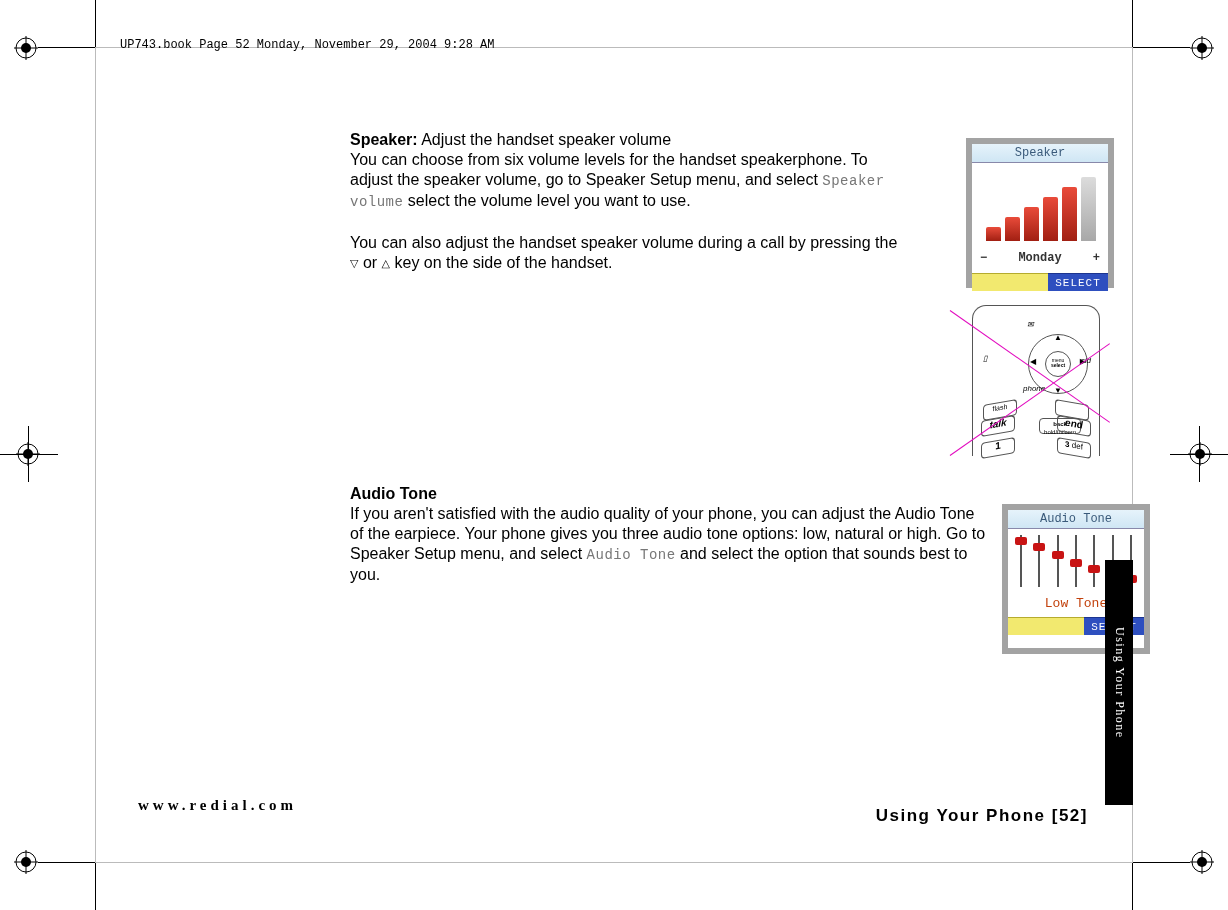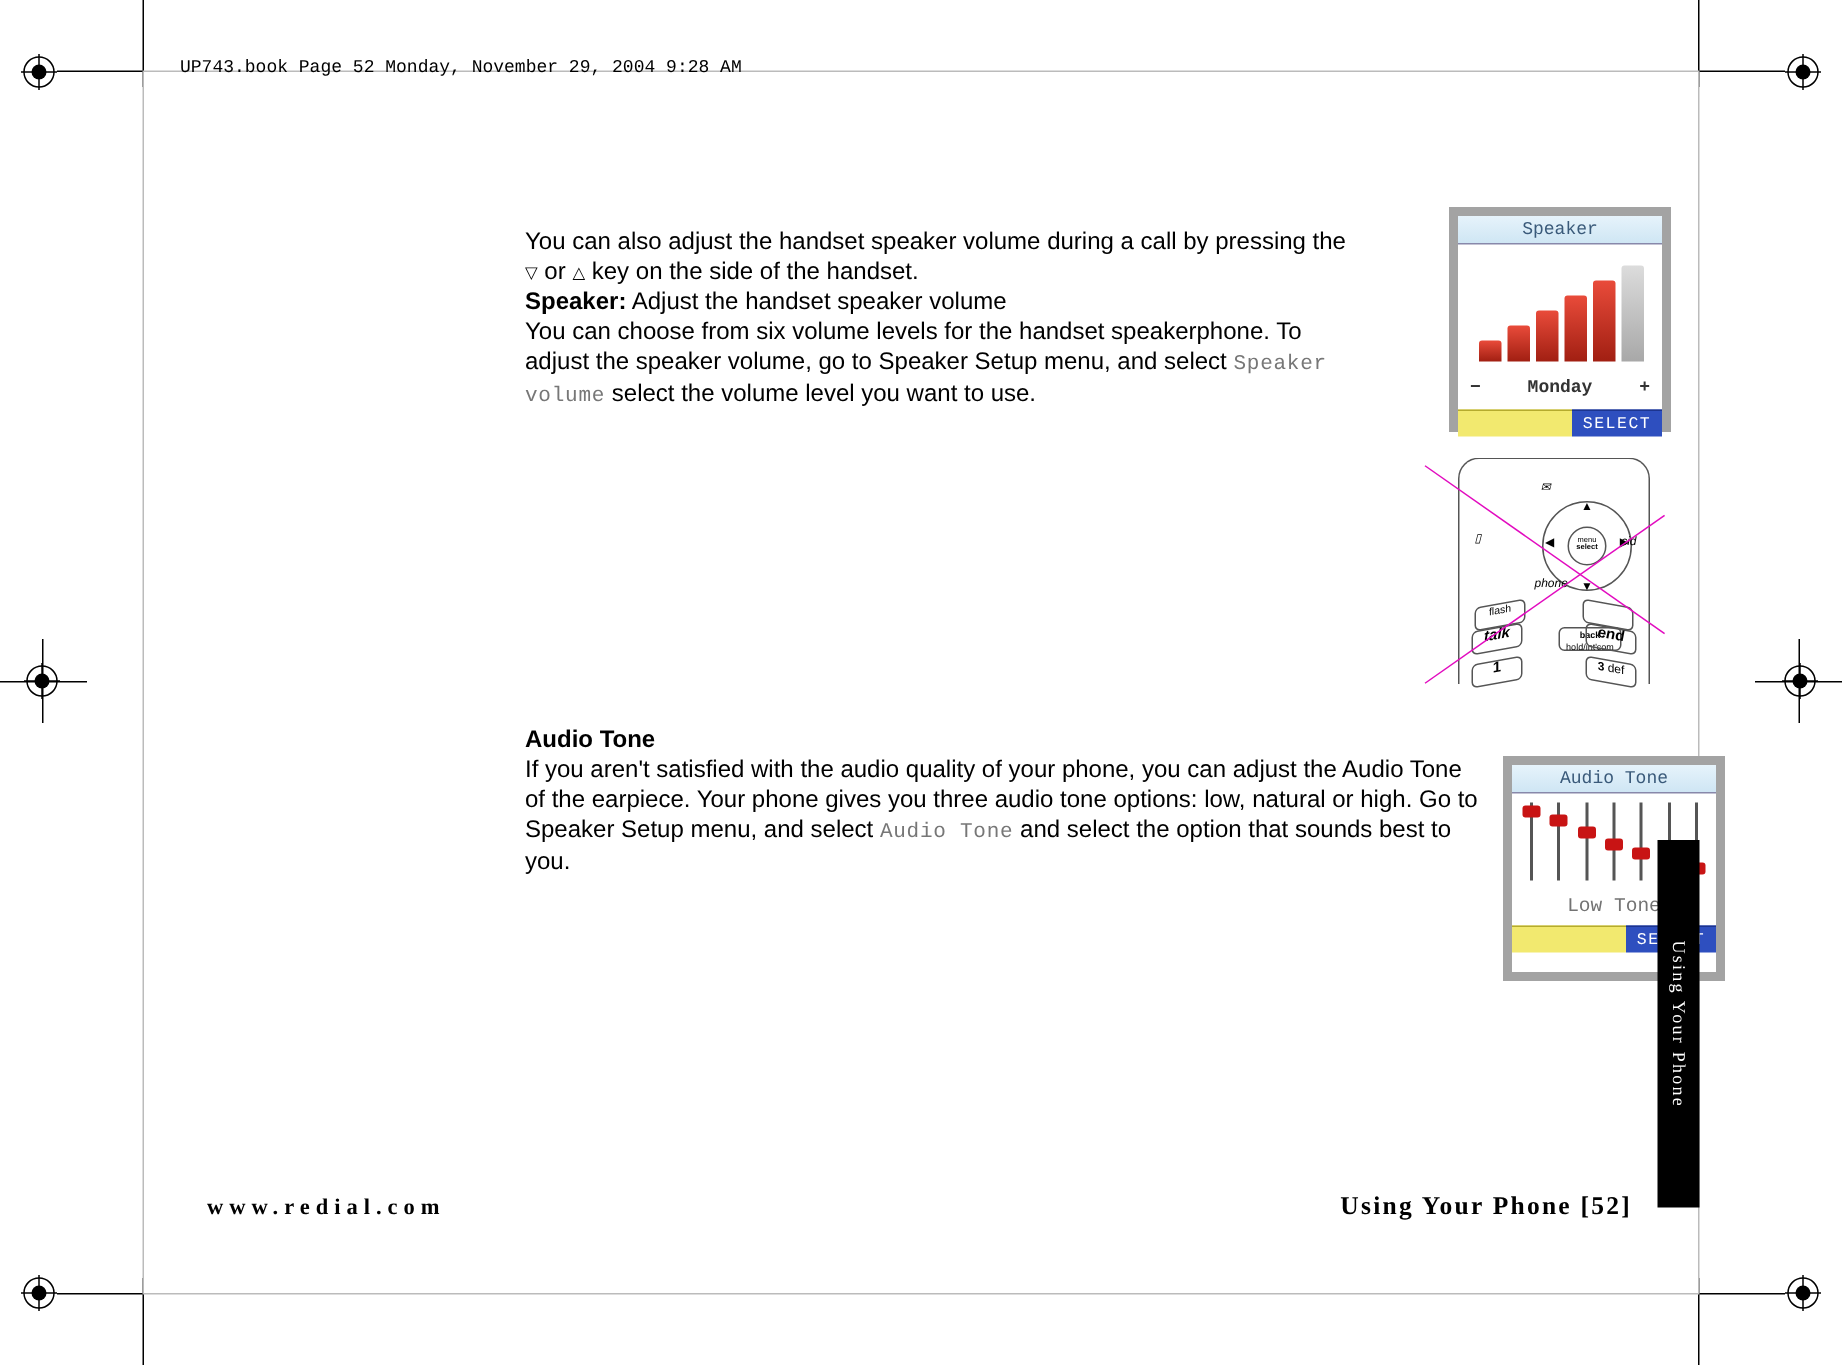--- a/index.html
+++ b/index.html
@@ -192,21 +192,21 @@
     width: 12px; height: 8px;
     background: #c81414;
     border-radius: 2px;
   }
   #lcd-tone .eqlabel {
     position: absolute;
     left: 0; right: 0; bottom: 6px;
     text-align: center;
     font-family: "Courier New", monospace;
     font-size: 13px;
-    color: #737373;
+    color: #c2410c;
   }
 
   
   .handset {
     position: absolute;
     left: 950px; top: 300px;
     width: 170px; height: 170px;
   }
   .handset .phone-body {
     position: absolute;
@@ -260,22 +260,22 @@
     left: 138px;
     bottom: 96px;
     font-family: Georgia, "Times New Roman", serif;
     font-size: 15px;
     font-weight: 700;
     letter-spacing: 4px;
   }
   .footer-right {
     position: absolute;
     right: 140px;
-    bottom: 96px;
-    font-family: Liberation Serif, serif;
+    bottom: 84px;
+    font-family: Liberation Sans, sans-serif;
     font-size: 17px;
     font-weight: 700;
     letter-spacing: 1.5px;
   }
 
   .side-tab {
     position: absolute;
     right: 95px;
     top: 560px;
     width: 28px;
@@ -352,26 +352,26 @@
       <circle cx="12" cy="12" r="5" fill="#000"></circle>
       <line x1="0" y1="12" x2="24" y2="12" stroke="#000"></line>
       <line x1="12" y1="0" x2="12" y2="24" stroke="#000"></line>
     </svg></div>
 
 <div class="page-frame"></div>
 
 <div class="framemaker-header">UP743.book  Page 52  Monday, November 29, 2004  9:28 AM</div>
 
 <div class="content">
-  <div class="body" style="width:560px; margin-top:22px;">
-    <span>You can also adjust the handset speaker volume during a call by pressing the </span><span class="tri">▽</span><span> or </span><span class="tri">△</span><span> key on the side of the handset.</span>
-  </div>
   <div class="body" style="width:560px;">
     <b>Speaker:</b><span> Adjust the handset speaker volume</span><br>
     <span>You can choose from six volume levels for the handset speakerphone. To adjust the speaker volume, go to Speaker Setup menu, and select </span><span class="lcd-inline">Speaker volume</span><span> select the volume level you want to use.</span>
+  </div>
+  <div class="body" style="width:560px; margin-top:22px;">
+    <span>You can also adjust the handset speaker volume during a call by pressing the </span><span class="tri">▽</span><span> or </span><span class="tri">△</span><span> key on the side of the handset.</span>
   </div>
 </div>
 
 <div id="lcd-speaker" class="lcd">
   <div class="titlebar">Speaker</div>
   <div class="graph">
     <div class="bars">
       <div class="bar" style="height:14px"></div>
       <div class="bar" style="height:24px"></div>
       <div class="bar" style="height:34px"></div>

